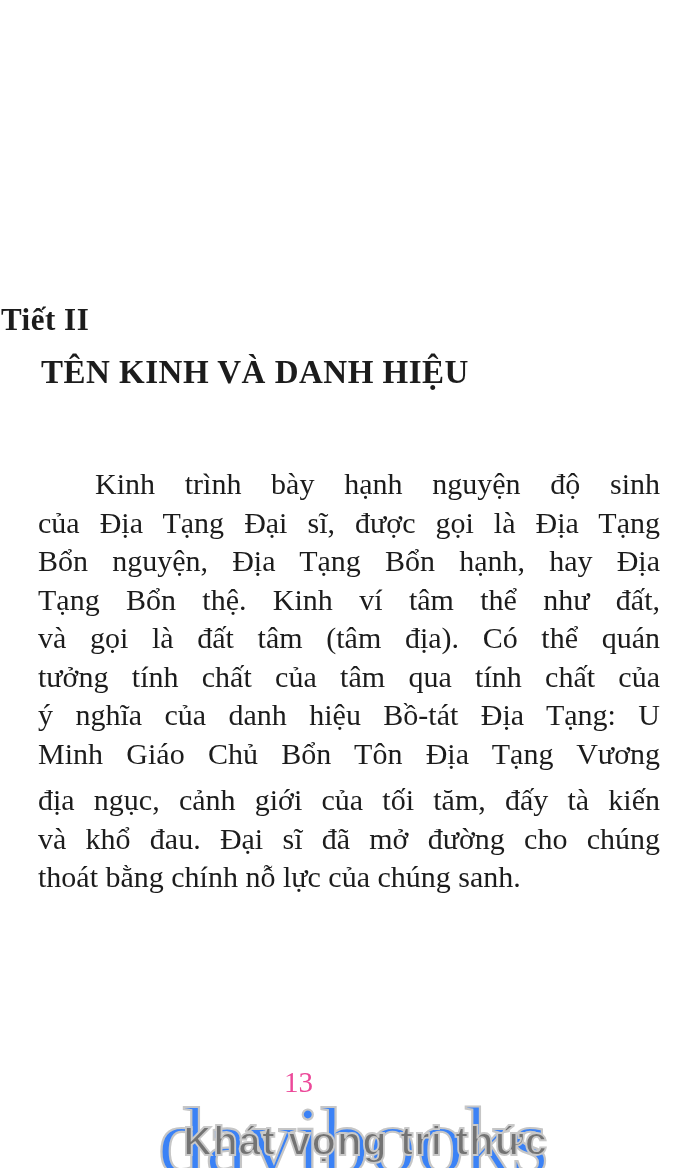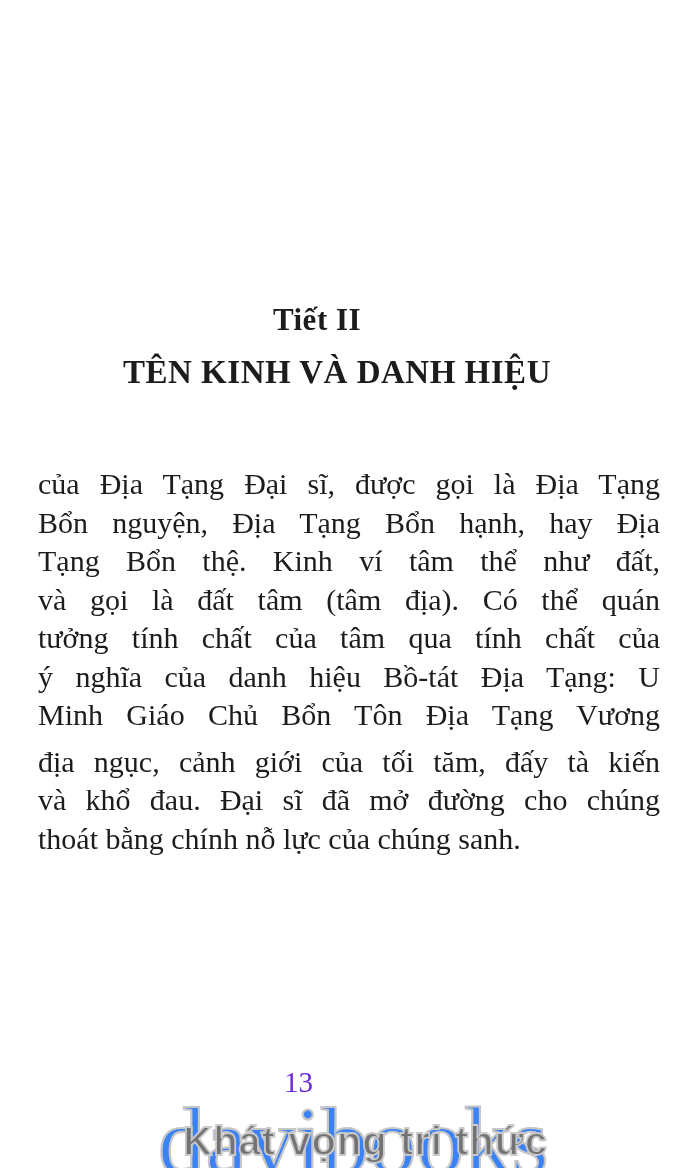--- a/index.html
+++ b/index.html
@@ -10,23 +10,22 @@
     background: #ffffff;
     overflow: hidden;
     font-family: "Liberation Serif", serif;
     color: #1c1c1c;
   }
 
   
   .title-block {
     position: absolute;
     top: 300px;
-    left: 12px;
+    left: 1px;
     width: 610px;          
-    text-align: center;
     font-weight: bold;
   }
   .section-label {
     font-size: 31px;
     line-height: 40px;
     letter-spacing: 0.5px;
   }
   .chapter-title {
     margin: 10px 0 0 0;
     font-size: 33px;
@@ -82,37 +81,38 @@
     -webkit-text-stroke: 1.8px #c9c9c9;
     letter-spacing: 1px;
   }
   .page-number {
     position: absolute;
     top: 1068px;
     left: 284px;
     z-index: 2;
     font-size: 29px;
     line-height: 1;
-    color: #6d28d9;
+    color: #ec4899;
   }
 </style>
 </head>
 <body>
 
 <div class="page">
 
   <header class="title-block">
     <div class="section-label">Tiết II</div>
     <h1 class="chapter-title">
       <span>TÊN KINH VÀ DANH HIỆU</span>
     </h1>
   </header>
 
   <main class="body-text">
     <div class="para">
+      <div class="line indent">Kinh trình bày hạnh nguyện độ sinh</div>
       <div class="line">của Địa Tạng Đại sĩ, được gọi là Địa Tạng</div>
       <div class="line">Bổn nguyện, Địa Tạng Bổn hạnh, hay Địa</div>
       <div class="line">Tạng Bổn thệ. Kinh ví tâm thể như đất,</div>
       <div class="line">và gọi là đất tâm (tâm địa). Có thể quán</div>
       <div class="line">tưởng tính chất của tâm qua tính chất của</div>
       <div class="line">ý nghĩa của danh hiệu Bồ-tát Địa Tạng: U</div>
       <div class="line">Minh Giáo Chủ Bổn Tôn Địa Tạng Vương</div>
     </div>
     <div class="para">
       <div class="line">địa ngục, cảnh giới của tối tăm, đấy tà kiến</div>

